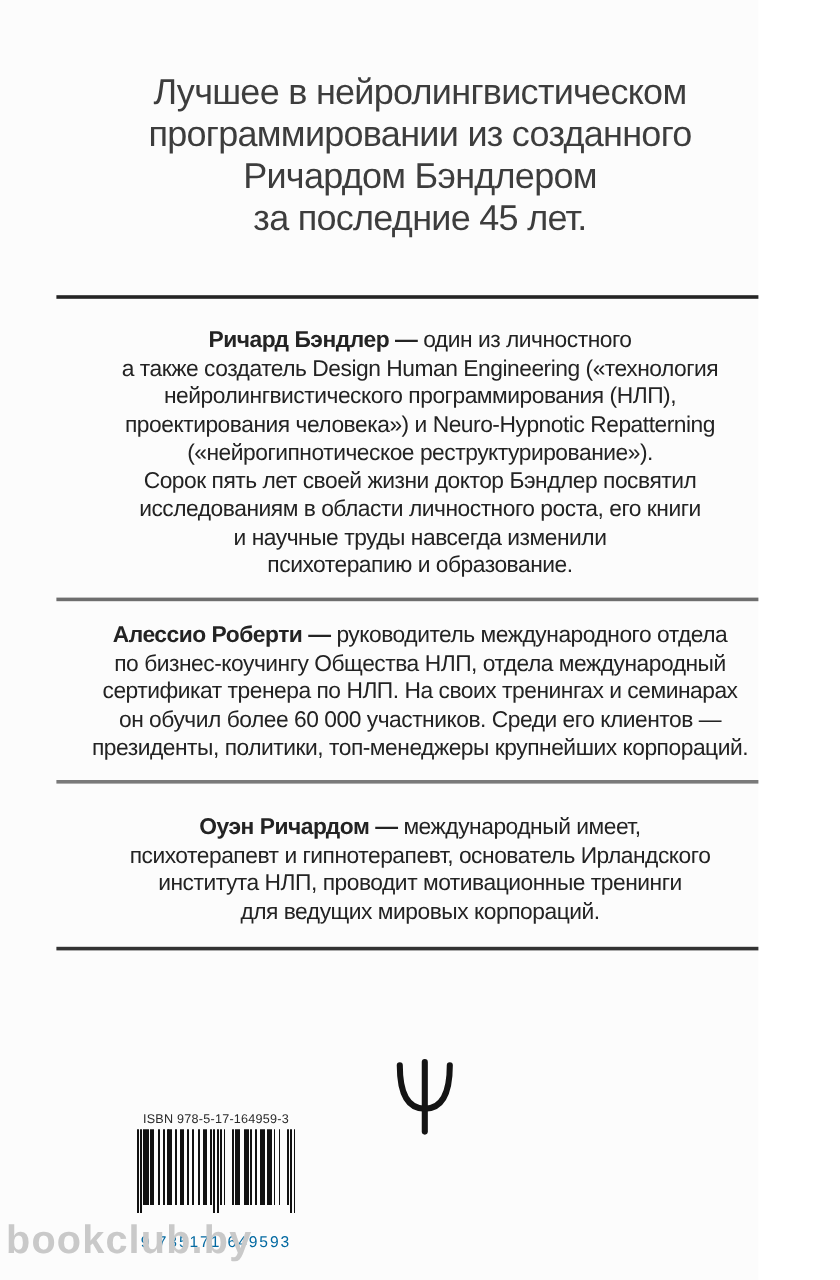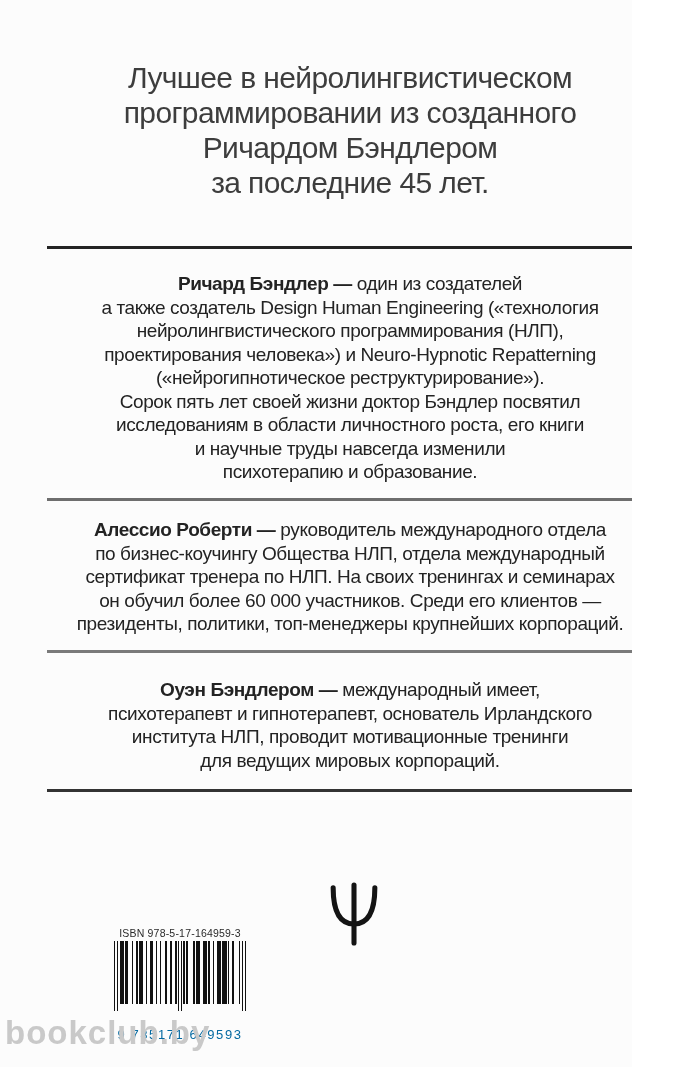--- a/index.html
+++ b/index.html
@@ -62,21 +62,21 @@
   <div class="heading">
       <div class="t-line">Лучшее в нейролингвистическом</div>
       <div class="t-line">программировании из созданного</div>
       <div class="t-line">Ричардом Бэндлером</div>
       <div class="t-line">за последние 45 лет.</div>
     </div>
 
   <hr class="rule rule-1">
 
   <section class="bio bio-1">
-    <p class="t-line"><b>Ричард Бэндлер —</b><span> один из создателей</span></p>
+    <p class="t-line"><b>Ричард Бэндлер —</b><span> один из личностного</span></p>
     <div>
         <div class="t-line">а также создатель Design Human Engineering («технология</div>
         <div class="t-line">нейролингвистического программирования (НЛП),</div>
         <div class="t-line">проектирования человека») и Neuro-Hypnotic Repatterning</div>
         <div class="t-line">(«нейрогипнотическое реструктурирование»).</div>
         <div class="t-line">Сорок пять лет своей жизни доктор Бэндлер посвятил</div>
         <div class="t-line">исследованиям в области личностного роста, его книги</div>
         <div class="t-line">и научные труды навсегда изменили</div>
         <div class="t-line">психотерапию и образование.</div>
       </div>
@@ -90,21 +90,21 @@
         <div class="t-line">по бизнес-коучингу Общества НЛП, отдела международный</div>
         <div class="t-line">сертификат тренера по НЛП. На своих тренингах и семинарах</div>
         <div class="t-line">он обучил более 60 000 участников. Среди его клиентов —</div>
         <div class="t-line">президенты, политики, топ-менеджеры крупнейших корпораций.</div>
       </div>
   </section>
 
   <hr class="rule rule-3">
 
   <section class="bio bio-3">
-    <p class="t-line"><b>Оуэн Бэндлером —</b><span> международный имеет,</span></p>
+    <p class="t-line"><b>Оуэн Ричардом —</b><span> международный имеет,</span></p>
     <div>
         <div class="t-line">психотерапевт и гипнотерапевт, основатель Ирландского</div>
         <div class="t-line">института НЛП, проводит мотивационные тренинги</div>
         <div class="t-line">для ведущих мировых корпораций.</div>
       </div>
   </section>
 
   <hr class="rule rule-4">
 
   <div class="barcode">

